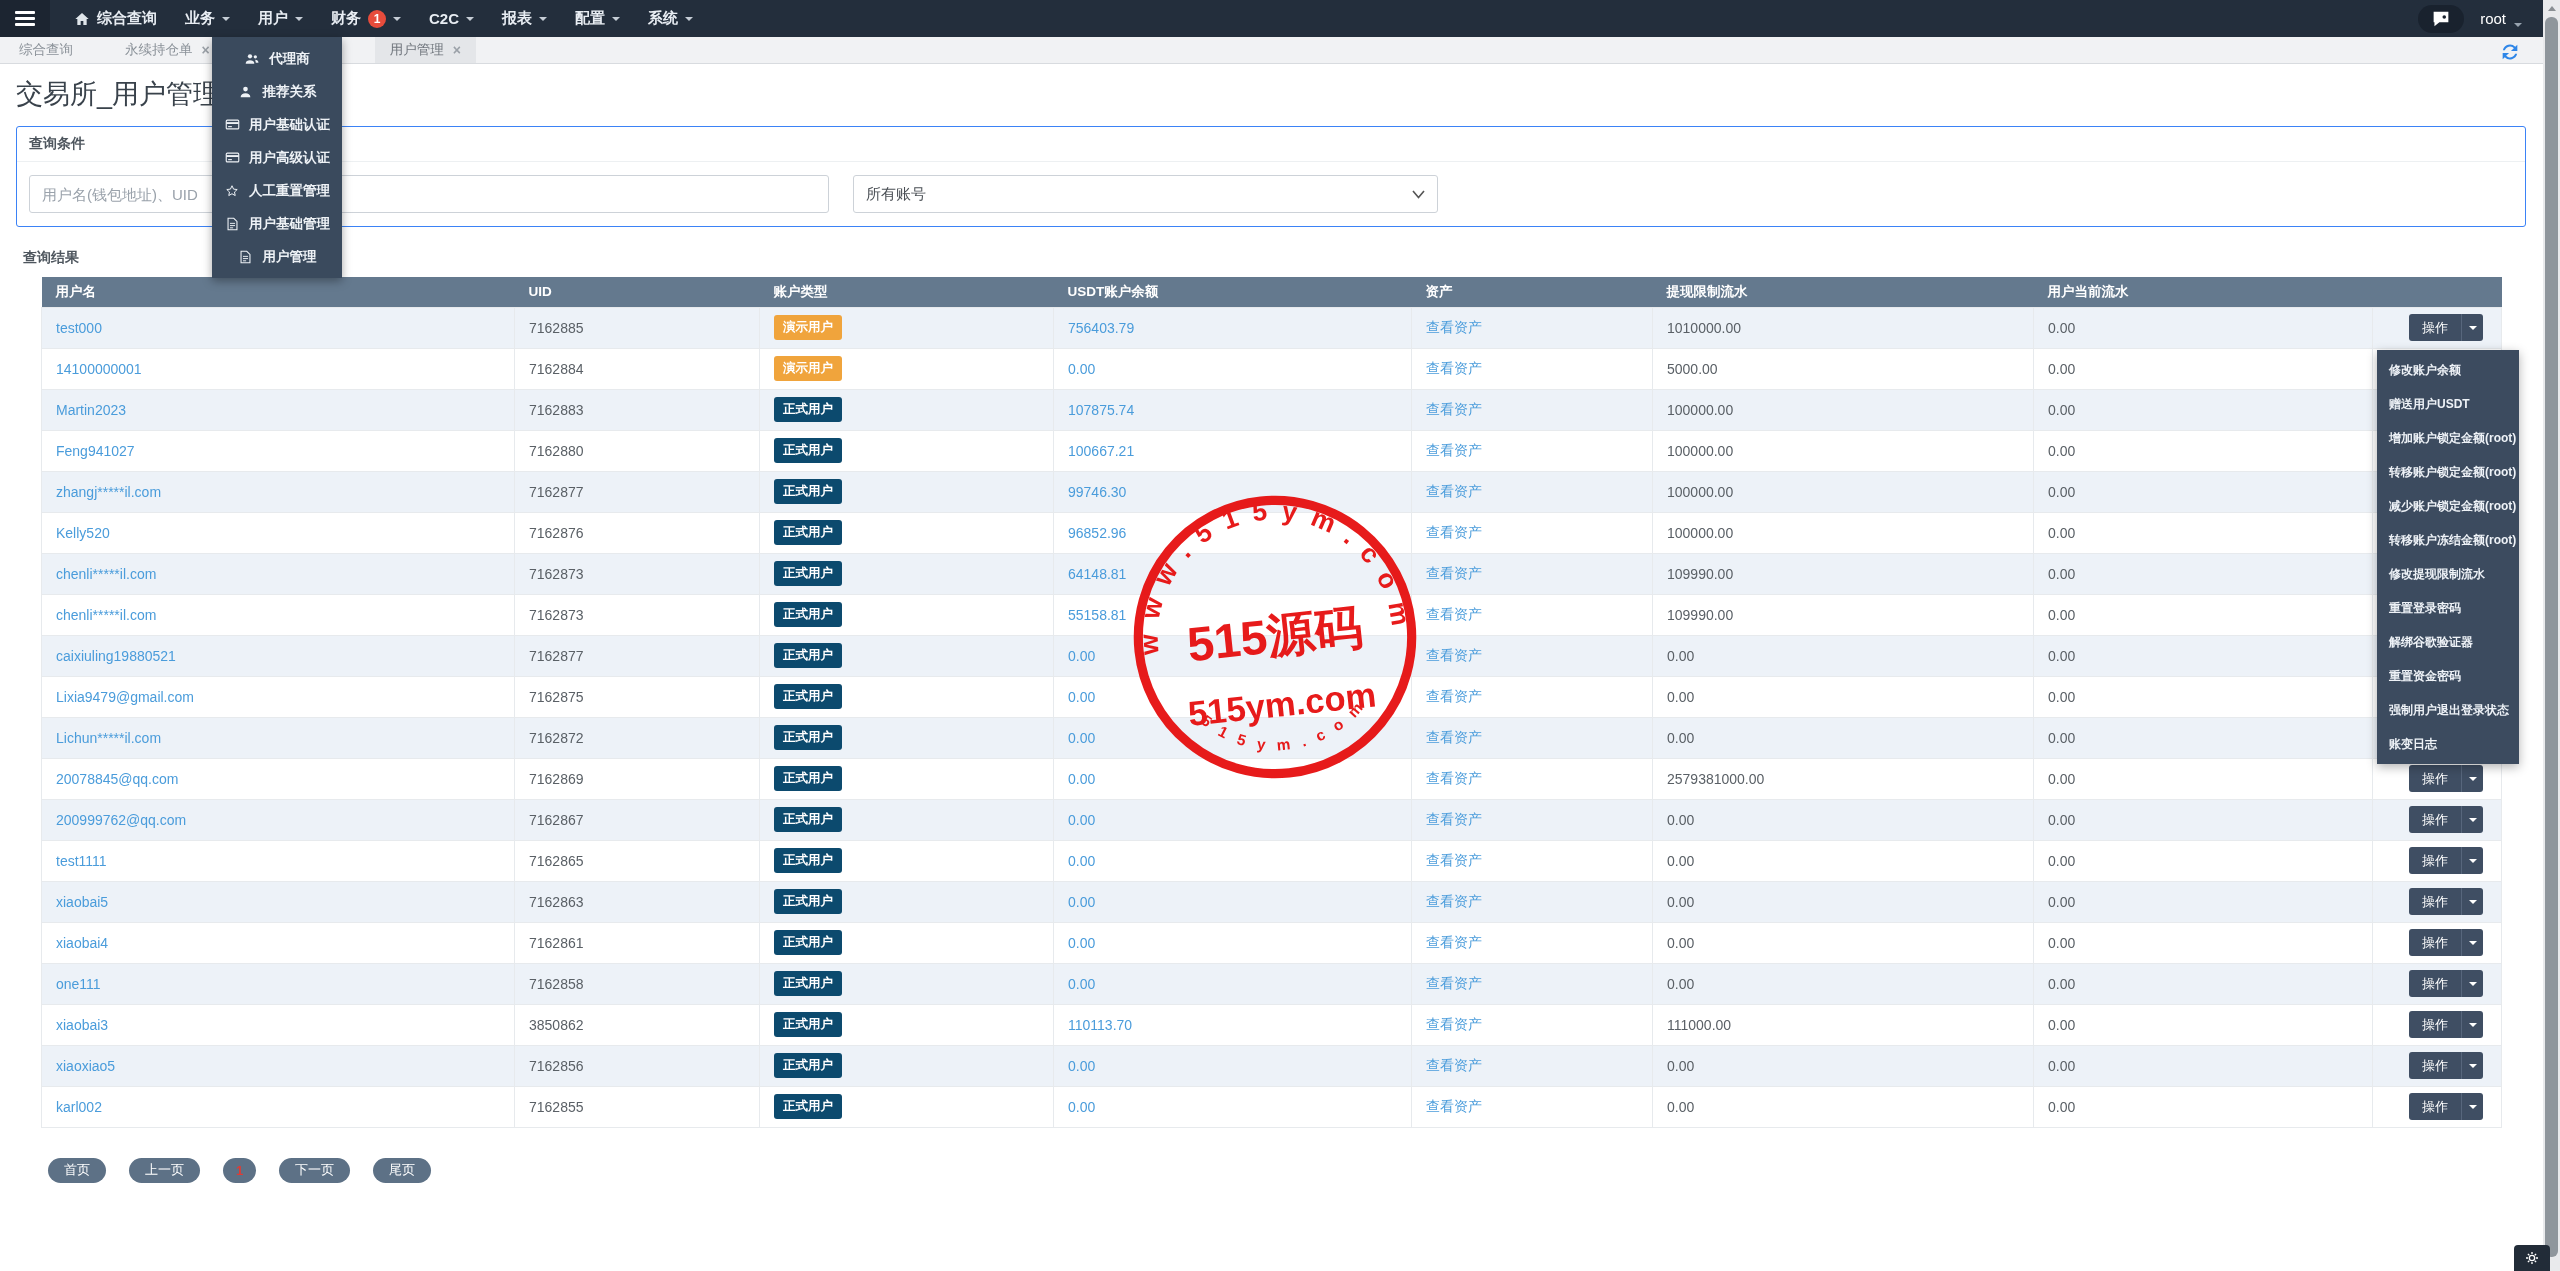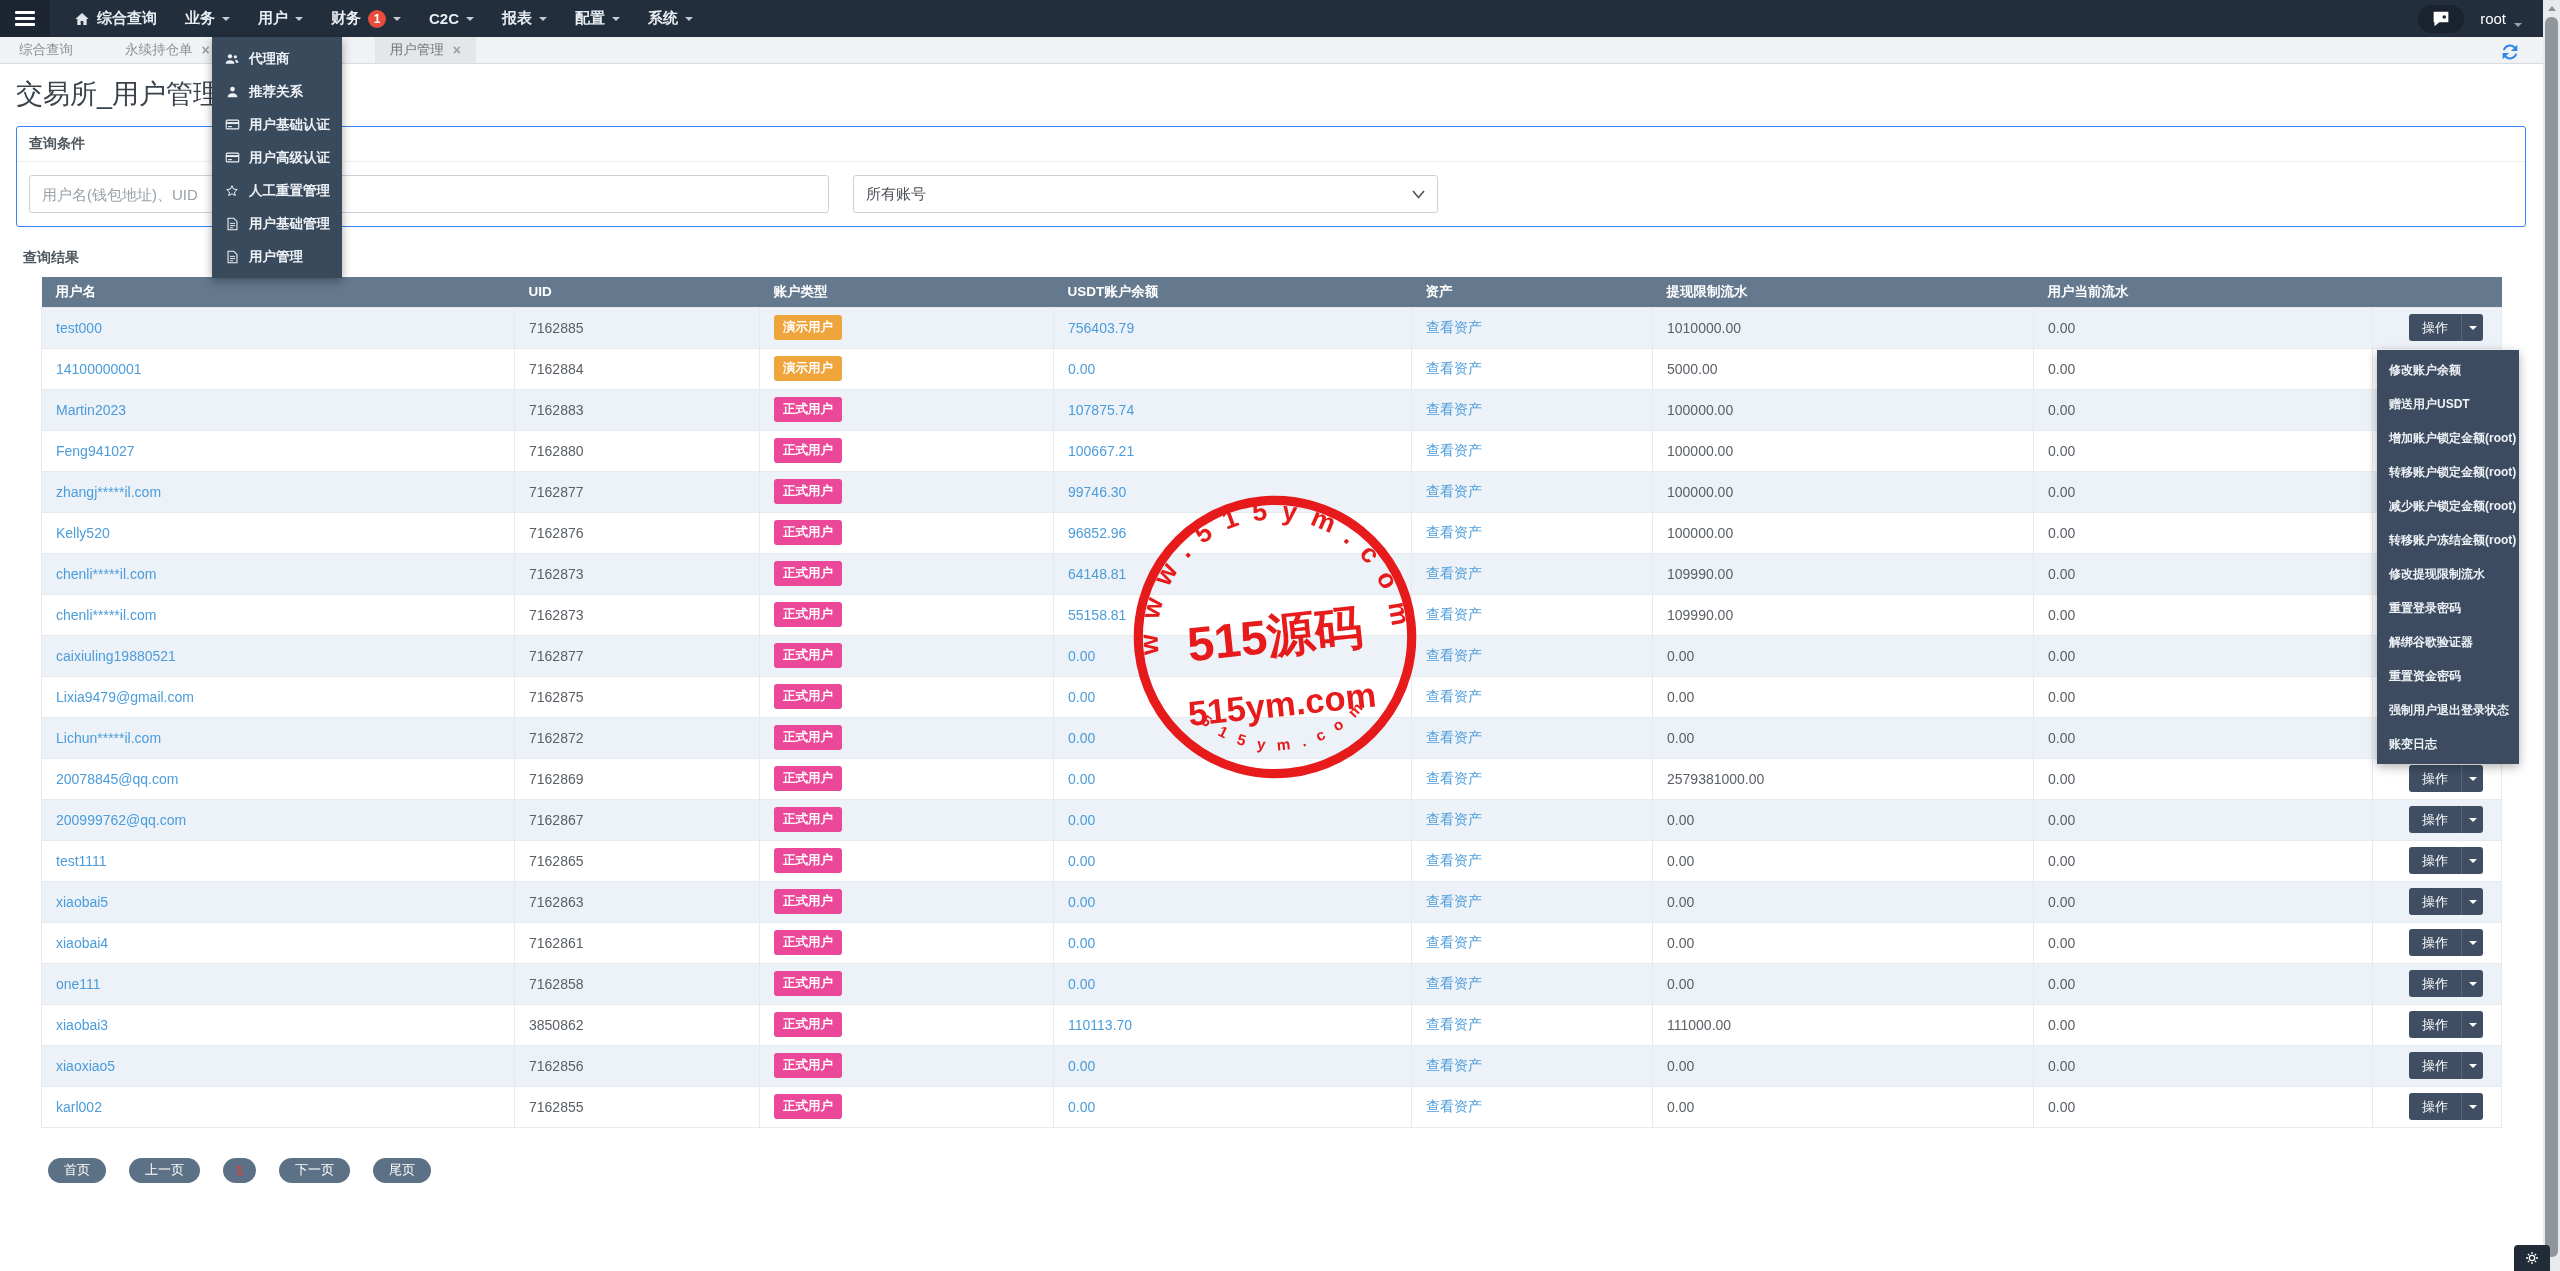--- a/index.html
+++ b/index.html
@@ -40,21 +40,21 @@
   .user-btn { display:flex; align-items:flex-end; gap:8px; color:#fff; font-size:15px; font-weight:400; cursor:pointer; }
   .user-btn .caret { border-top-color:#98a3af; }
 
   
   .user-menu {
     position:absolute; top:37px; left:212px; width:130px; background:#3a4a5d;
     z-index:120; padding:5px 0; box-shadow:0 3px 9px rgba(0,0,0,.35);
   }
   .um-item {
     display:flex; align-items:center; gap:9px; padding:0 12px; height:33px;
-    color:#eef2f6; font-size:13.5px; font-weight:700; cursor:pointer; white-space:nowrap;
+    color:#eef2f6; font-size:13.5px; font-weight:700; cursor:pointer; white-space:nowrap;justify-content:center;
   }
   .um-ico { width:16px; display:flex; align-items:center; justify-content:center; flex:none; }
 
   
   .tabbar {
     position:absolute; top:37px; left:0; width:2543px; height:27px;
     background:#f1f2f4; border-bottom:1px solid #d8dbdf;
     display:flex; align-items:stretch; z-index:90;
   }
   .tab { display:flex; align-items:center; gap:9px; padding:0 15px;
@@ -85,21 +85,21 @@
 
   .results-table { border-collapse:collapse; margin-left:25px; width:2460px; table-layout:fixed; font-size:14px; }
   .results-table thead th { background:#64798e; color:#fff; font-weight:700; height:30px;
     text-align:left; padding:0 14px; font-size:13.5px; }
   .results-table tbody td { height:41px; padding:0 14px; border:1px solid #e7eaed; color:#5a6066; }
   tr.stripe-a { background:#edf2f8; }
   tr.stripe-b { background:#fff; }
   .lnk { color:#4a9cdb; text-decoration:none; cursor:pointer; }
   .badge { display:inline-block; padding:4px 9px; border-radius:3px; color:#fff; font-size:12.5px; font-weight:700; }
   .badge.demo { background:#f0a43c; }
-  .badge.formal { background:#ec4899; }
+  .badge.formal { background:#0c4a6e; }
   .td-op { text-align:right; padding-right:18px !important; }
   .btn-op { display:inline-flex; height:27px; background:#3f4e63; border-radius:3px; overflow:hidden; vertical-align:middle; }
   .btn-op .main { display:flex; align-items:center; padding:0 13px; color:#fff; font-size:13px;
     cursor:pointer; border-right:1px solid #57667c; }
   .btn-op .caret-box { width:21px; display:flex; align-items:center; justify-content:center; cursor:pointer; }
   .btn-op .caret { border-top-color:#fff; }
 
   
   .action-menu { position:absolute; left:2377px; top:350px; width:142px; background:#3c4b5f;
     z-index:110; padding:3px 0; box-shadow:0 3px 10px rgba(0,0,0,.3); }

